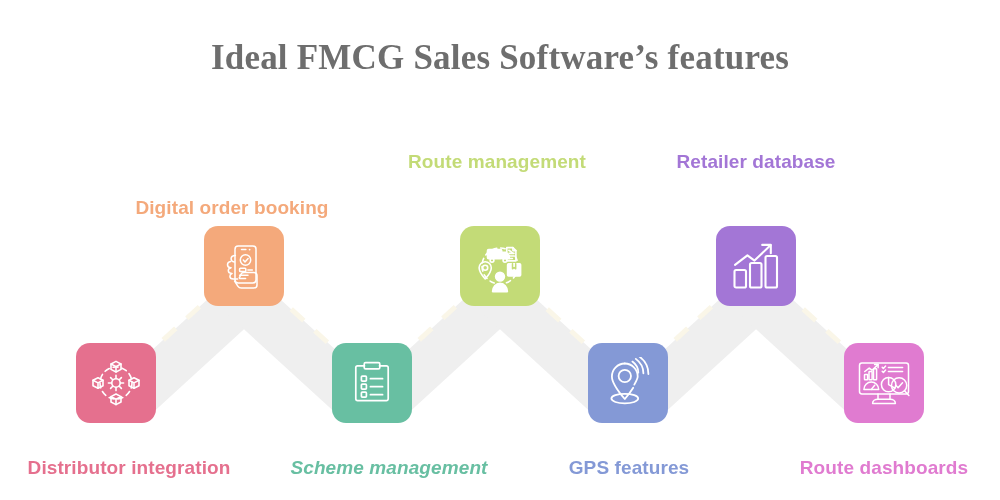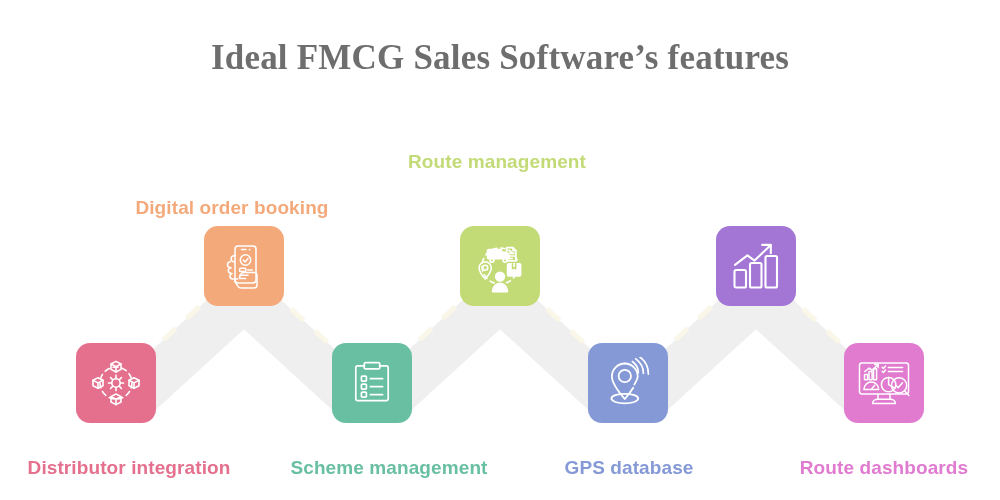--- a/index.html
+++ b/index.html
@@ -259,22 +259,23 @@
           <path d="M47.5 34.8l4.4 4.6"></path>
         </g>
       </svg>
     </span>
   </div>
 
   <div class="lbl" style="left:129px; top:445px; color:#e5708e;">Distributor integration</div>
 
   <div class="lbl" style="left: 232px; top: 139px; color: rgb(244, 169, 123); margin-top: 46px;">Digital order booking</div>
 
-  <div class="lbl" style="left:389px; top:445px; color:#68bfa2;">Scheme management</div>
+  <div class="lbl" style="left:389px; top:445px; color:#68bfa2;font-style:italic;">Scheme management</div>
 
   <div class="lbl" style="left: 497px; top: 139px; color: rgb(195, 219, 119);">Route management</div>
 
-  <div class="lbl" style="left:629px; top:445px; color:#8499d6;">GPS database</div>
-
+  <div class="lbl" style="left:629px; top:445px; color:#8499d6;">GPS features</div>
+
+  <div class="lbl" style="left:756px; top:139px; color:#a376d6;">Retailer database</div>
 
   <div class="lbl" style="left:884px; top:445px; color:#e07bd0;">Route dashboards</div>
 
 </div>
 
 </body></html>

